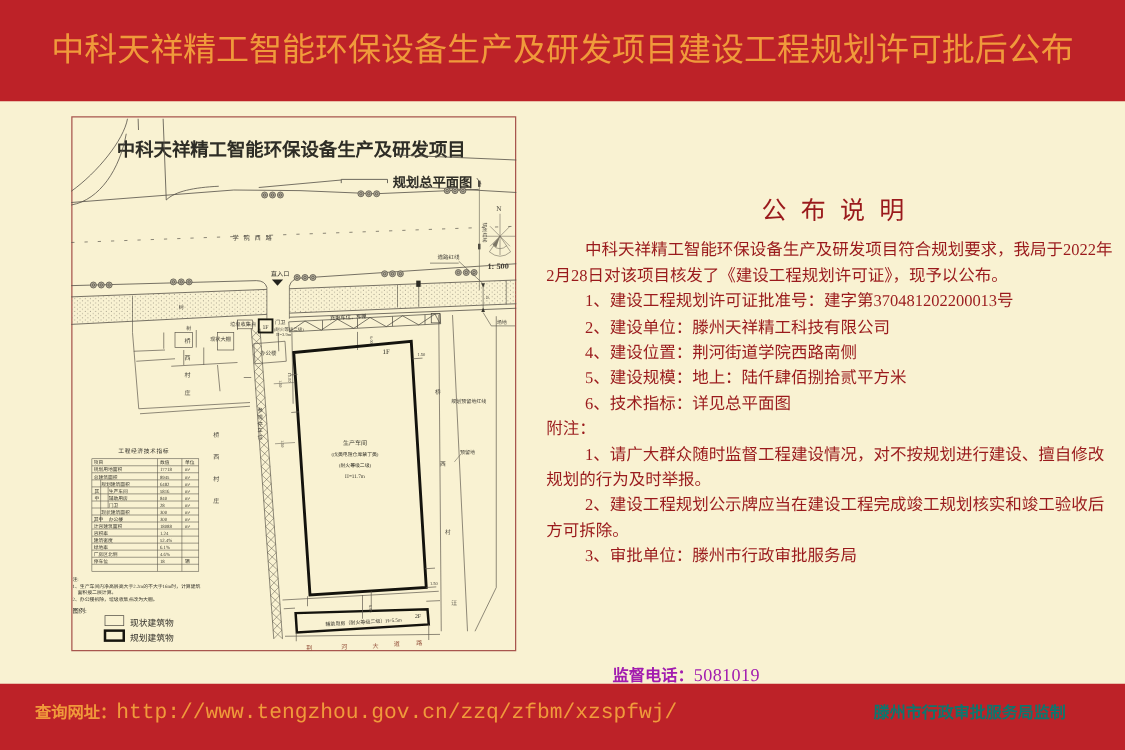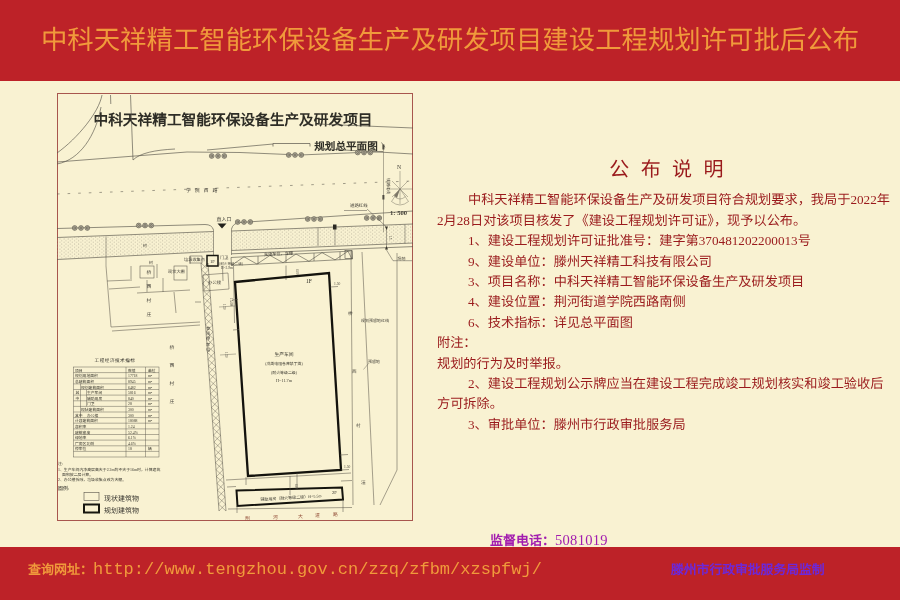--- a/index.html
+++ b/index.html
@@ -325,39 +325,40 @@
 
 <div class="abs" style="left:437px;top:159px;width:448px;color:#9a1a1c;font-size:13.2px;line-height:20.4px;">
 
 <div class="ln" style="text-align:center;font-size:20px;letter-spacing:3.2px;padding-left:14px;margin-bottom:11px;">公 布 说 明</div>
 
 <div class="ln" style="padding-left:31px;text-align:center;">中科天祥精工智能环保设备生产及研发项目符合规划要求，我局于2022年</div>
 <div class="ln">2月28日对该项目核发了《建设工程规划许可证》，现予以公布。</div>
 
 <div class="ln" style="padding-left:31px;">1、建设工程规划许可证批准号：建字第370481202200013号</div>
 
-<div class="ln" style="padding-left:31px;">9、建设单位：滕州天祥精工科技有限公司</div>
-
-<div class="ln" style="padding-left:31px;">3、项目名称：中科天祥精工智能环保设备生产及研发项目</div>
+<div class="ln" style="padding-left:31px;">2、建设单位：滕州天祥精工科技有限公司</div>
+
 
 <div class="ln" style="padding-left:31px;">4、建设位置：荆河街道学院西路南侧</div>
 
+<div class="ln" style="padding-left:31px;">5、建设规模：地上：陆仟肆佰捌拾贰平方米</div>
 
 <div class="ln" style="padding-left:31px;">6、技术指标：详见总平面图</div>
 
 <div class="ln">附注：</div>
 
+<div class="ln" style="padding-left:31px;">1、请广大群众随时监督工程建设情况，对不按规划进行建设、擅自修改</div>
 <div class="ln">规划的行为及时举报。</div>
 
 <div class="ln" style="padding-left:31px;font-family:Liberation Serif, serif;">2、建设工程规划公示牌应当在建设工程完成竣工规划核实和竣工验收后</div>
 <div class="ln">方可拆除。</div>
 
 <div class="ln" style="padding-left:31px;">3、审批单位：滕州市行政审批服务局</div>
 </div>
 
 <div class="abs" style="left:0;top:547px;width:900px;height:53px;background:#bd2228;"></div>
 
 <div class="abs ln" style="left:28px;top:559px;color:#f09a3b;font-size:13px;font-weight:bold;">查询网址：<span style="font-family:'Liberation Mono',monospace;font-weight:normal;font-size:17px;">http://www.tengzhou.gov.cn/zzq/zfbm/xzspfwj/</span></div>
 
 <div class="abs ln" style="left:490px;top:530px;color:#a21caf;font-size:13px;font-weight:bold;">监督电话：<span style="font-family:'Liberation Serif',serif;font-weight:normal;font-size:14.5px;letter-spacing:0.3px;">5081019</span></div>
 
-<div class="abs ln" style="left:671px;top:559px;color:#6d28d9;font-size:12.8px;font-weight:bold;">滕州市行政审批服务局监制</div>
+<div class="abs ln" style="left:699px;top:559px;color:#0f766e;font-size:12.8px;font-weight:bold;">滕州市行政审批服务局监制</div>
 
 </div>
 </body></html>

